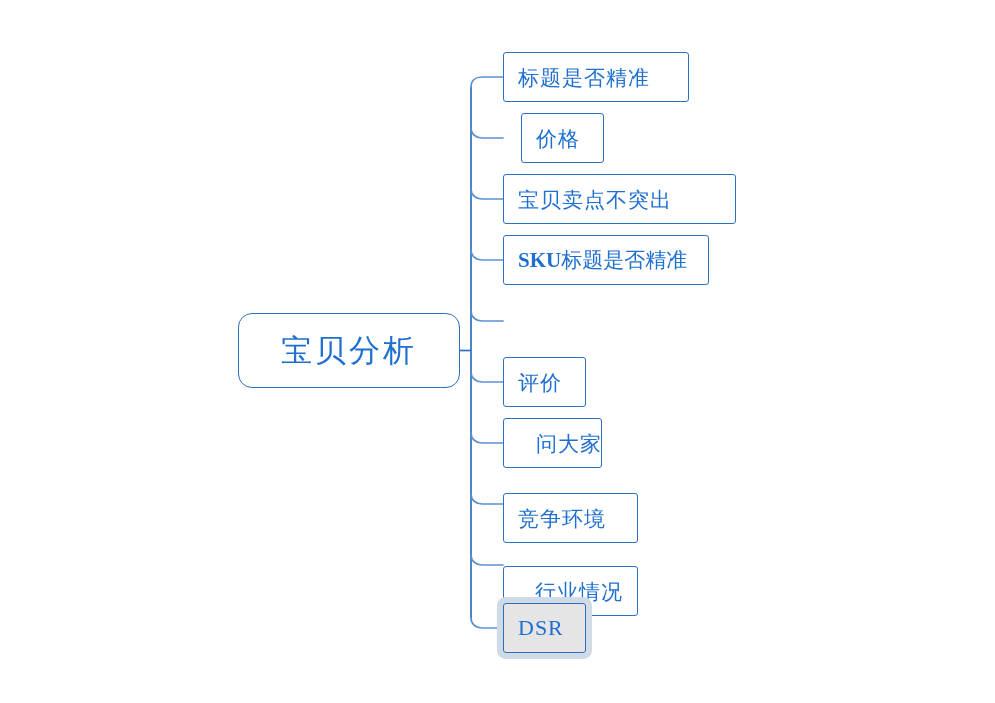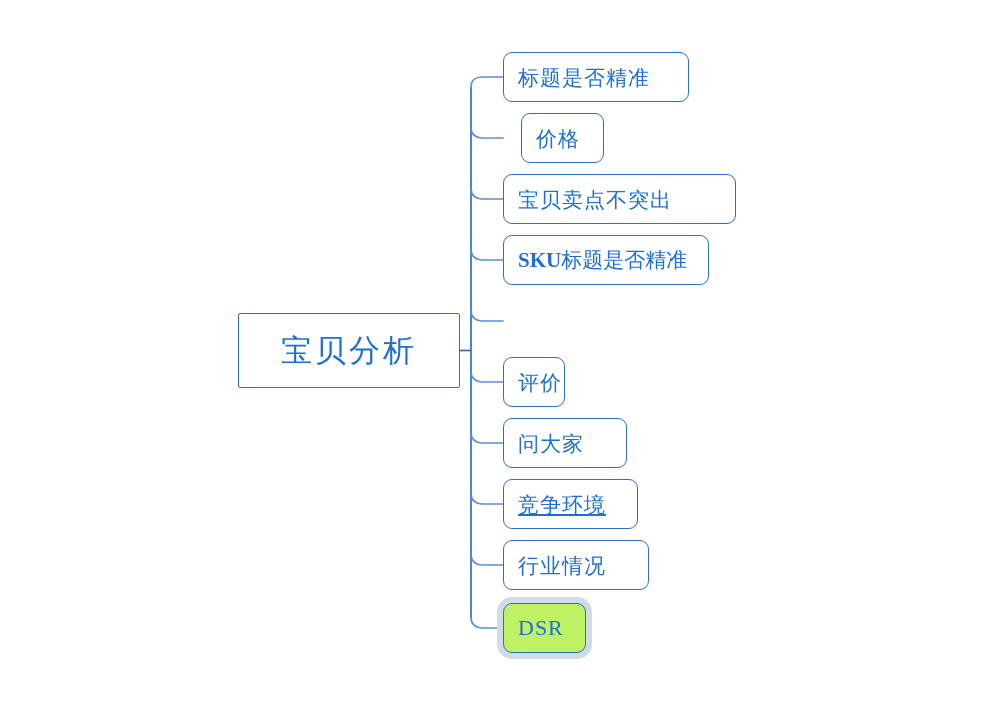--- a/index.html
+++ b/index.html
@@ -56,55 +56,55 @@
     padding: 0 14px;
     line-height: 1;
   }
 
   
   .node.root {
     left: 238px;
     top: 313px;
     width: 222px;
     height: 75px;
-    border-radius: 2px;
+    border-radius: 14px;
     border-width: 1.6px;
     justify-content: center;
   }
   .node.root .node-label {
     font-size: 31px;
     letter-spacing: 3px;
     padding: 0;
   }
 
   
   .node.child {
     left: 503px;
     height: 50px;
-    border-radius: 9px;
+    border-radius: 3px;
   }
   .node.child .node-label {
     font-size: 21px;
     letter-spacing: 1px;
   }
 
   
   .node.child.serif .node-label {
     font-family: "Liberation Serif", "DejaVu Serif", serif;
     font-weight: bold;
     letter-spacing: 0;
   }
   .node.child.serif .node-label .cjk {
     font-family: "Liberation Sans", "DejaVu Sans", sans-serif;
     font-weight: normal;
   }
 
   
   .node.selected {
-    background: #bef264;
+    background: #e5e5e5;
     border-color: #2f6fc0;
     box-shadow: 0 0 0 6px #cfdce8;
     align-items: center;
   }
   .node.selected .node-label {
     font-family: "Liberation Serif", "DejaVu Serif", serif;
     font-weight: normal;
     font-size: 22px;
     letter-spacing: 1px;
   }
@@ -149,33 +149,33 @@
 
   <div class="node child" style="top:174px; width:233px;">
     <span class="node-label">宝贝卖点不突出</span>
   </div>
 
   <div class="node child serif" style="top:235px; width:206px;">
     <span class="node-label"><span>SKU</span><span class="cjk">标题是否精准</span></span>
   </div>
 
 
-  <div class="node child" style="top:357px; width:62px;text-align:right;">
+  <div class="node child" style="top:357px; width:83px;text-align:right;">
     <span class="node-label">评价</span>
   </div>
 
-  <div class="node child" style="top:418px; width:124px;">
+  <div class="node child" style="top:418px; width:99px;padding-left:18px;">
     <span class="node-label">问大家</span>
   </div>
 
-  <div class="node child" style="top:479px; width:135px;text-decoration:underline;">
+  <div class="node child" style="top:493px; width:135px;">
     <span class="node-label">竞争环境</span>
   </div>
 
-  <div class="node child" style="top:540px; width:146px;">
+  <div class="node child" style="top:566px; width:135px;justify-content:flex-end;">
     <span class="node-label">行业情况</span>
   </div>
 
   <div class="node child selected" style="top:603px; width:83px;">
     <span class="node-label">DSR</span>
   </div>
 
 </div>
 
 </body></html>

